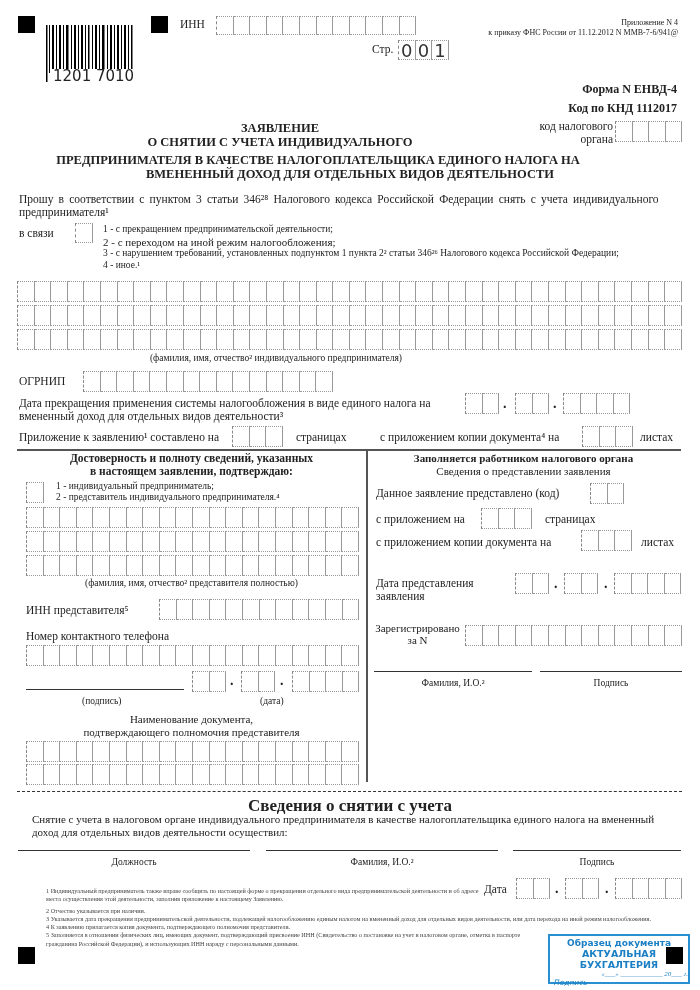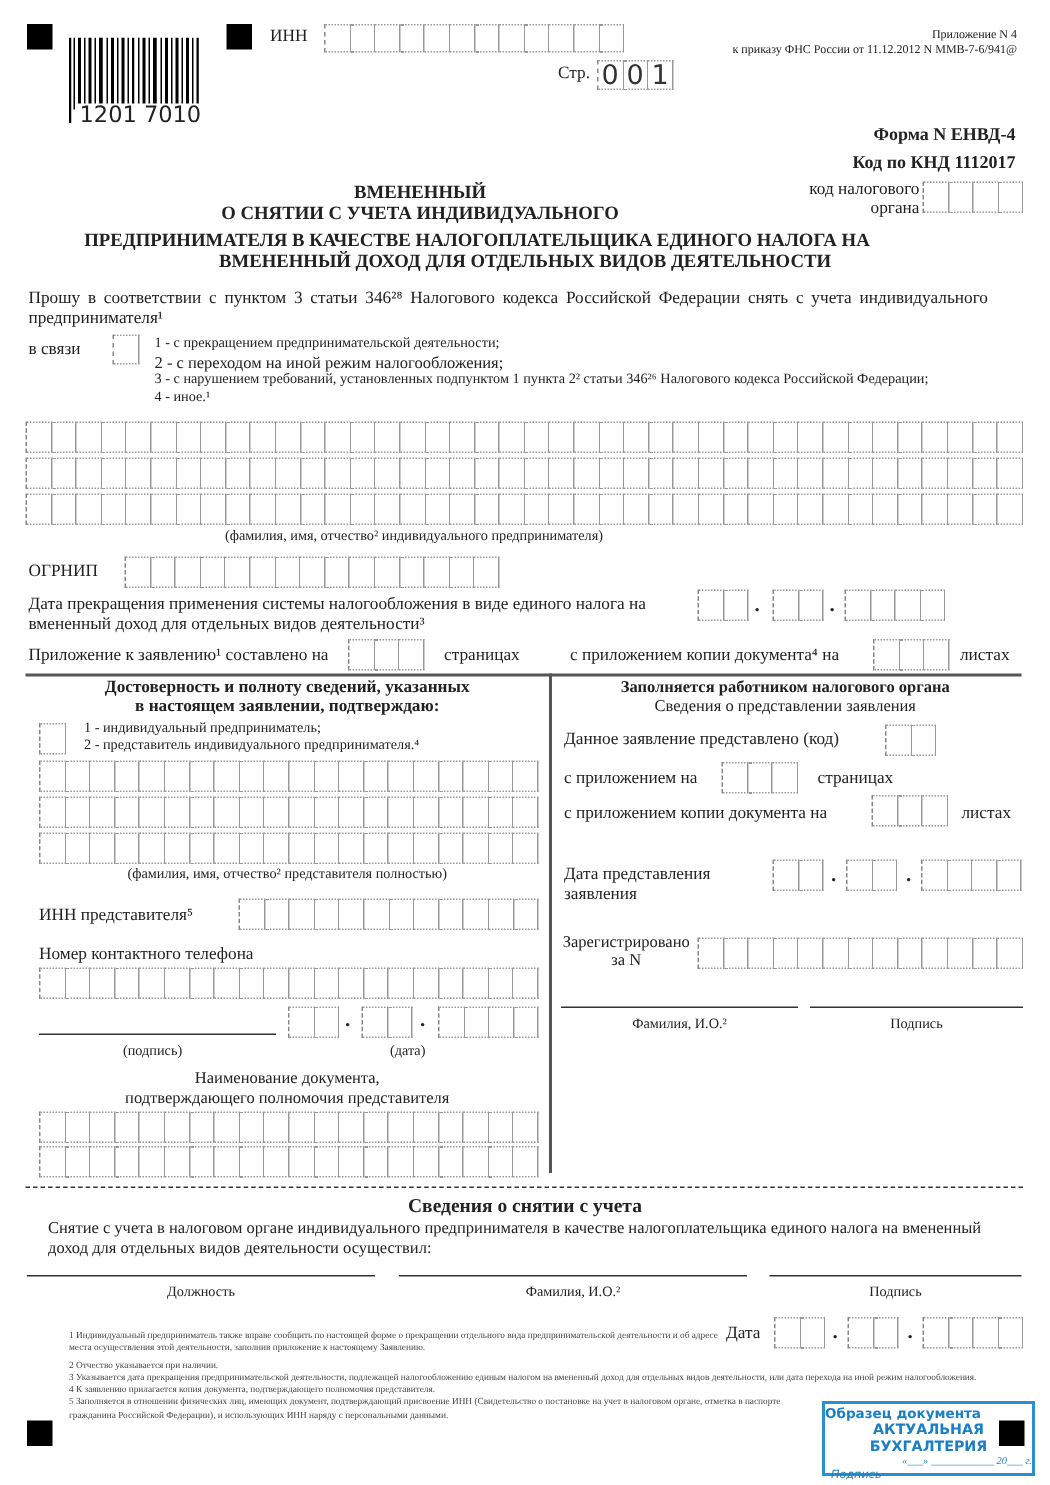--- a/index.html
+++ b/index.html
@@ -92,21 +92,21 @@
 <div class="t bold" style="right:23px;top:101px;font-size:12px;">Код по КНД 1112017</div>
 <div class="t lbl" style="right:87px;top:120px;">код налогового</div>
 <div class="t lbl" style="right:87px;top:133px;">органа</div>
 <div class="cells" id="tax-auth-cells" style="left:615px;top:121px;height:21px;">
     <div class="c"></div>
     <div class="c"></div>
     <div class="c"></div>
     <div class="c"></div>
   </div>
 
-<div class="t bold center" style="left:0;width:560px;top:121px;font-size:12.5px;">ВМЕНЕННЫЙ</div>
+<div class="t bold center" style="left:0;width:560px;top:121px;font-size:12.5px;">ЗАЯВЛЕНИЕ</div>
 <div class="t bold center" style="left:0;width:560px;top:135px;font-size:12.5px;">О СНЯТИИ С УЧЕТА ИНДИВИДУАЛЬНОГО</div>
 <div class="t bold center" style="left:0;width:636px;top:153px;font-size:12.5px;">ПРЕДПРИНИМАТЕЛЯ В КАЧЕСТВЕ НАЛОГОПЛАТЕЛЬЩИКА ЕДИНОГО НАЛОГА НА</div>
 <div class="t bold center" style="left:0;width:700px;top:167px;font-size:12.5px;">ВМЕНЕННЫЙ ДОХОД ДЛЯ ОТДЕЛЬНЫХ ВИДОВ ДЕЯТЕЛЬНОСТИ</div>
 
 <div class="t lbl" style="left:19px;top:193px;word-spacing:2.3px;">Прошу в соответствии с пунктом 3 статьи 346²⁸ Налогового кодекса Российской Федерации снять с учета индивидуального</div>
 <div class="t lbl" style="left:19px;top:206px;">предпринимателя¹</div>
 <div class="t lbl" style="left:19px;top:227px;">в связи</div>
 <div class="cells" style="left:75px;top:223px;height:20px;">
     <div class="c"></div>
   </div>
@@ -541,21 +541,21 @@
     <div class="c"></div>
   </div>
 
 <div class="hr1" style="left:374px;top:671px;width:158px;"></div>
 <div class="hr1" style="left:540px;top:671px;width:142px;"></div>
 <div class="t center" style="left:374px;width:158px;top:678px;font-size:9.5px;">Фамилия, И.О.²</div>
 <div class="t center" style="left:540px;width:142px;top:678px;font-size:9.5px;">Подпись</div>
 
 <div class="abs" style="left:17px;top:791px;width:665px;border-top:1.5px dashed #333;"></div>
 
-<div class="t bold center" style="left:0;width:700px;top:796px;font-size:13px;">Сведения о снятии с учета</div>
+<div class="t bold center" style="left:0;width:700px;top:796px;font-size:17px;">Сведения о снятии с учета</div>
 <div class="t" style="left:32px;top:813px;font-size:11px;">Снятие с учета в налоговом органе индивидуального предпринимателя в качестве налогоплательщика единого налога на вмененный</div>
 <div class="t" style="left:32px;top:826px;font-size:11px;">доход для отдельных видов деятельности осуществил:</div>
 <div class="hr1" style="left:18px;top:850px;width:232px;"></div>
 <div class="hr1" style="left:266px;top:850px;width:232px;"></div>
 <div class="hr1" style="left:513px;top:850px;width:168px;"></div>
 <div class="t center" style="left:18px;width:232px;top:857px;font-size:9.5px;">Должность</div>
 <div class="t center" style="left:266px;width:232px;top:857px;font-size:9.5px;">Фамилия, И.О.²</div>
 <div class="t center" style="left:513px;width:168px;top:857px;font-size:9.5px;">Подпись</div>
 
 <div class="t lbl" style="left:484px;top:883px;">Дата</div>
@@ -578,17 +578,17 @@
 
 <div class="footnotes" style="width:440px;">
   <div style="margin-bottom:3px;">1 Индивидуальный предприниматель также вправе сообщить по настоящей форме о прекращении отдельного вида предпринимательской деятельности и об адресе места осуществления этой деятельности, заполнив приложение к настоящему Заявлению.</div>
   <div>2 Отчество указывается при наличии.</div>
   <div style="width:640px;">3 Указывается дата прекращения предпринимательской деятельности, подлежащей налогообложению единым налогом на вмененный доход для отдельных видов деятельности, или дата перехода на иной режим налогообложения.</div>
   <div>4 К заявлению прилагается копия документа, подтверждающего полномочия представителя.</div>
   <div style="width:500px;">5 Заполняется в отношении физических лиц, имеющих документ, подтверждающий присвоение ИНН (Свидетельство о постановке на учет в налоговом органе, отметка в паспорте гражданина Российской Федерации), и использующих ИНН наряду с персональными данными.</div>
 </div>
 
 <div class="stamp">
-  <div style="font-size:9px;font-weight:bold;text-align:left;margin-top:2px;">Образец документа</div>
+  <div style="font-size:9px;font-weight:bold;text-align:center;margin-top:2px;">Образец документа</div>
   <div style="font-size:9.5px;font-weight:bold;text-align:center;">АКТУАЛЬНАЯ БУХГАЛТЕРИЯ</div>
   <div style="font-size:7px;text-align:right;font-style:italic;font-family:Liberation Serif, serif;">«___» ____________ 20___ г.</div>
   <div style="font-size:7.5px;font-style:italic;padding-left:4px;">Подпись</div>
 </div>
 
 </body></html>

